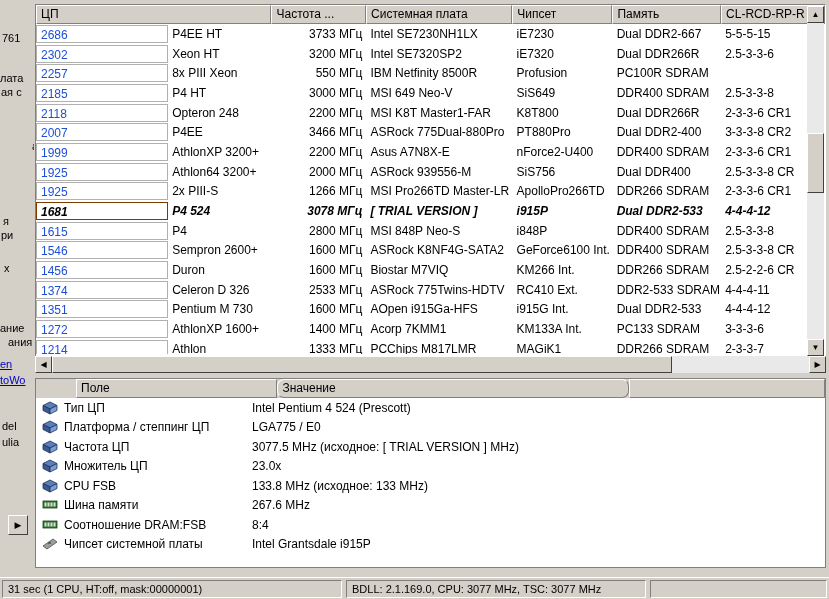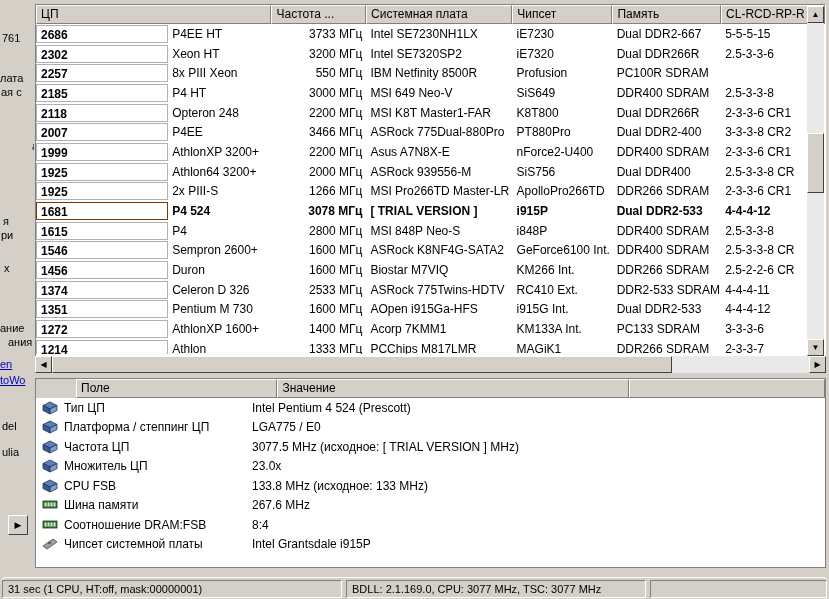--- a/index.html
+++ b/index.html
@@ -107,27 +107,26 @@
     box-sizing: border-box;
     padding: 0 4px;
     font-size: 12px;
     white-space: nowrap;
     overflow: hidden;
     line-height: 18px;
   }
   .c-id {
     background: #ffffff;
     border: 1px solid #b0b0b0;
-    color: #000000;
+    color: #1d4ed8;
     margin-right: 0px;
     height: 18px;
-    font-weight: bold;
   }
   .row.sel .c-id { border-color: #7a3b00; color: #000; font-weight: bold; }
-  .row.sel .c { font-weight: bold; }
+  .row.sel .c { font-weight: bold; font-style: italic; }
   .num { text-align: right; }
 
   
   .w-id   { width: 140px; }
   .w-name { width: 120px; }
   .w-freq { width: 90px;  }
   .w-mb   { width: 155px; }
   .w-chip { width: 106px; }
   .w-mem  { width: 115px; }
   .w-cl   { width: 110px; }
@@ -227,21 +226,21 @@
     border-right-color: #808080;
     border-bottom-color: #808080;
     box-sizing: border-box;
     font-size: 12px;
     line-height: 17px;
     padding: 0 4px;
     white-space: nowrap;
     overflow: hidden;
   }
   .dw-field { width: 202px; }
-  .dw-value { width: 352px; }
+  .dw-value { width: 352px; border-radius: 7px; }
   .dw-rest  { width: 197px; }
 
   .drow {
     display: flex;
     align-items: center;
     height: 19.5px;
     padding-left: 6px;
     box-sizing: border-box;
   }
   .dicon {
@@ -263,21 +262,20 @@
   
   .status {
     position: absolute;
     left: 0; bottom: 0;
     width: 829px; height: 22px;
     background: #d4d0c8;
     border-top: 1px solid #ffffff;
     box-sizing: border-box;
     display: flex;
     align-items: center;
-    border-radius: 7px;
   }
   .spane {
     height: 18px;
     margin: 2px 2px 2px 2px;
     border: 1px solid #808080;
     border-right-color: #ffffff;
     border-bottom-color: #ffffff;
     box-sizing: border-box;
     font-size: 11px;
     line-height: 16px;
@@ -302,21 +300,21 @@
     <div class="lt" style="left:3px;top:215px;">я</div>
     <div class="lt" style="left:1px;top:229px;">ри</div>
     <div class="lt" style="left:4px;top:262px;">х</div>
     <div class="lt" style="left:0px;top:294px;padding-left:41px;">из па</div>
     <div class="lt" style="left:0px;top:308px;padding-left:46px;">то пам</div>
     <div class="lt" style="left:0px;top:322px;">ание</div>
     <div class="lt" style="left:8px;top:336px;">ания</div>
     <div class="lt blue" style="left:0px;top:358px;">en</div>
     <div class="lt blue" style="left:0px;top:374px;">toWo</div>
     <div class="lt" style="left:2px;top:420px;">del</div>
-    <div class="lt" style="left:2px;top:446px;">ulia</div>
+    <div class="lt" style="left:2px;top:436px;">ulia</div>
     <div class="scrollstub">▶</div>
   </div>
 
   <div class="win">
 
     <div class="listpanel">
       <div class="hdr">
         <div class="cell hw-id">ЦП</div>
         <div class="cell hw-freq">Частота ...</div>
         <div class="cell hw-mb">Системная плата</div>

